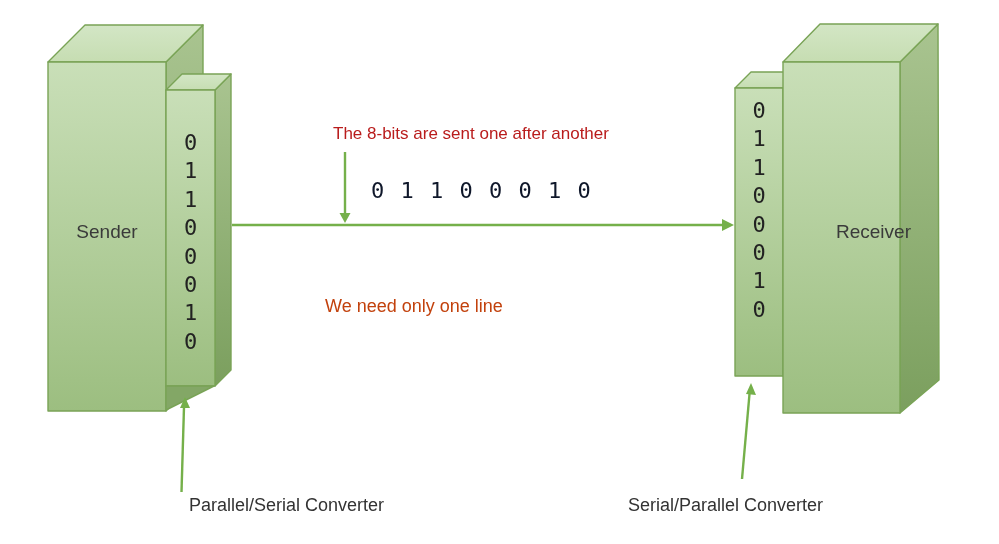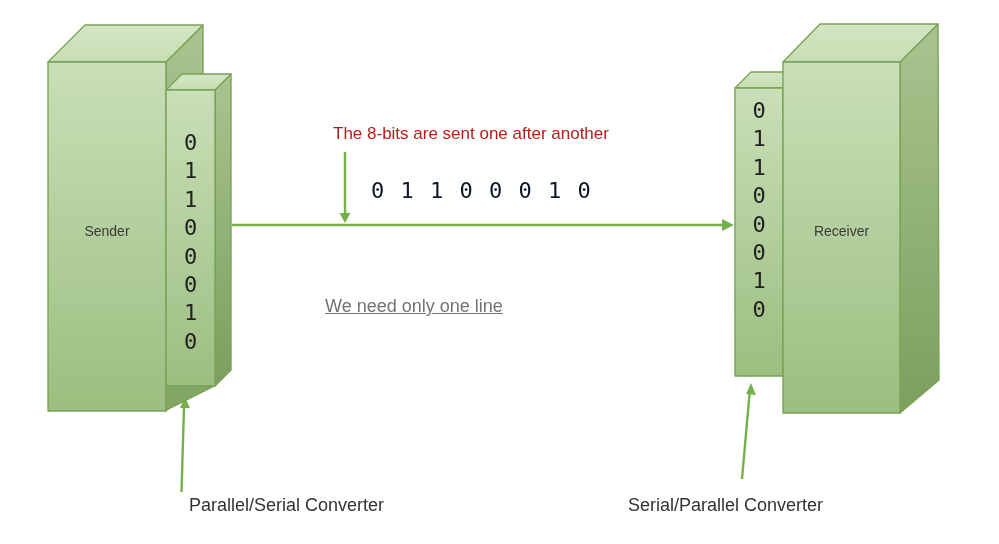--- a/index.html
+++ b/index.html
@@ -2,23 +2,23 @@
 <html><head>
 <meta charset="utf-8">
 <style>
   html,body{margin:0;padding:0;background:#ffffff;}
   .stage{
     position:relative;width:999px;height:544px;background:#ffffff;overflow:hidden;
     font-family:"Liberation Sans",sans-serif;color:#3a3a3a;
   }
   .stage svg{position:absolute;left:0;top:0;}
   .abs{position:absolute;}
-  .entity-label{font-size:14px;line-height:23px;text-align:center;color:#3a3a3a;}
+  .entity-label{font-size:19px;line-height:23px;text-align:center;color:#3a3a3a;}
   .note{font-size:17px;line-height:21px;color:#b91c1c;white-space:nowrap;}
-  .note-mid{font-size:18px;line-height:22px;color:#737373;white-space:nowrap;text-decoration:underline;}
+  .note-mid{font-size:18px;line-height:22px;color:#c2410c;white-space:nowrap;}
   .conv-label{font-size:18px;line-height:22px;color:#333333;white-space:nowrap;}
   .bits-col{
     display:flex;flex-direction:column;align-items:center;
     font-family:"DejaVu Sans Mono",monospace;font-size:22px;color:#222222;
   }
   .bits-col span{height:28.4px;line-height:28.4px;display:block;}
   .serial-bits{
     font-family:"DejaVu Sans Mono",monospace;font-size:22px;line-height:24px;
     letter-spacing:1.5px;color:#0f172a;white-space:pre;
   }
@@ -85,21 +85,21 @@
     </g>
 
     <g>
       <line x1="742" y1="479" x2="749.5" y2="394" stroke="#75b04a" stroke-width="2.4"></line>
       <polygon points="751,383 756,395 746,394" fill="#75b04a"></polygon>
     </g>
   </svg>
 
   <div class="abs entity-label" style="left:48px;top:220px;width:118px;">Sender</div>
 
-  <div class="abs entity-label" style="left:783px;top:220px;width:117px;">Receiver</div>
+  <div class="abs entity-label" style="left:783px;top:220px;width:117px;padding-left:32px;">Receiver</div>
 
   <div class="abs bits-col" style="left:166px;top:129px;width:49px;">
     <span>0</span>
     <span>1</span>
     <span>1</span>
     <span>0</span>
     <span>0</span>
     <span>0</span>
     <span>1</span>
     <span>0</span>

